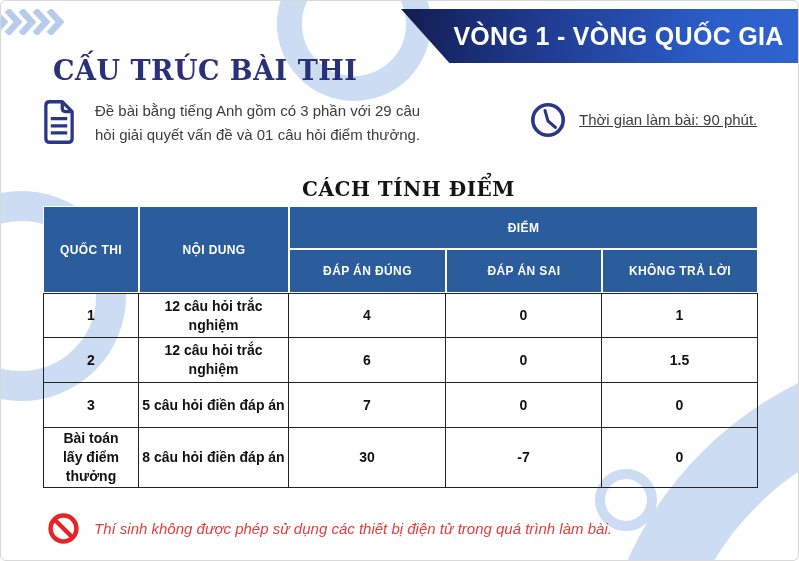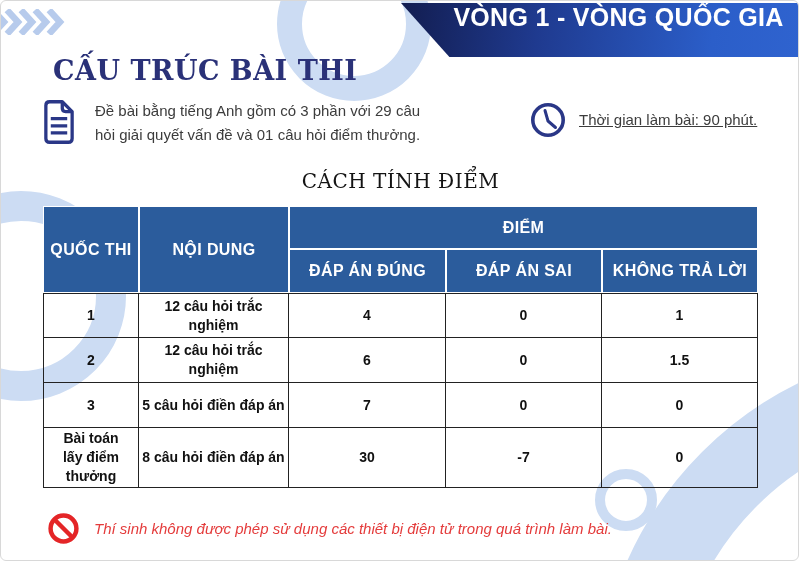--- a/index.html
+++ b/index.html
@@ -11,55 +11,55 @@
   
   .ring{position:absolute;border-radius:50%;border-style:solid;border-color:#ccdcf3;z-index:0;}
   .ring-top{left:276px;top:-54px;width:104px;height:104px;border-width:25px;}
   .ring-left{left:-85px;top:190px;width:150px;height:150px;border-width:30px;}
   .ring-small{left:594px;top:468px;width:42px;height:42px;border-width:10px;}
   .ring-big{left:595px;top:345px;width:570px;height:570px;border-width:77px;}
   
   .chevrons{position:absolute;left:-10px;top:8px;z-index:1;}
   
   .banner{
-    position:absolute;left:396px;top:2px;width:403px;height:54px;z-index:2;
+    position:absolute;left:396px;top:8px;width:403px;height:54px;z-index:2;
     background:linear-gradient(97deg,#121c4e 0%,#1f3a8f 35%,#2b5ec9 78%,#2f63cf 100%);
     clip-path:polygon(1% 0,100% 0,100% 100%,13% 100%);
-    display:flex;align-items:flex-start;justify-content:center;
+    display:flex;align-items:center;justify-content:center;
   }
   .banner span{
     color:#fff;font-weight:bold;font-size:25px;letter-spacing:.3px;
     padding-left:40px;white-space:nowrap;
   }
   
   .page-title{
     position:absolute;left:40px;top:42px;margin:12px;z-index:1;
     font-family:"DejaVu Serif",serif;font-weight:bold;font-size:27px;
     color:#2a3178;letter-spacing:.5px;
   }
   .table-title{
-    position:absolute;left:42px;top:168px;width:715px;margin:0;text-align:center;z-index:1;
-    font-family:"DejaVu Serif",serif;font-weight:normal;font-size:20px;color:#141414;
+    position:absolute;left:42px;top:168px;width:715px;margin:8px;text-align:center;z-index:1;
+    font-family:"DejaVu Serif",serif;font-weight:bold;font-size:20px;color:#141414;
     letter-spacing:.5px;
   }
   
   .info{position:absolute;z-index:1;display:flex;align-items:flex-start;}
   .info-left{left:38px;top:98px;width:410px;}
   .info-right{left:528px;top:100px;width:240px;align-items:center;}
   .info p{margin:0;font-size:15px;line-height:24px;color:#3c3c3c;}
   .info-left p{margin-left:16px;width:345px;}
   .info-right p{margin-left:12px;white-space:nowrap;text-decoration:underline;}
   
   .score-table{
     position:absolute;left:42px;top:205px;width:715px;z-index:1;
     border-collapse:separate;border-spacing:0;table-layout:fixed;
   }
   .score-table th{
     background:#2b5c9c;color:#fff;border:1.5px solid #fff;
-    font-size:16px;font-weight:bold;letter-spacing:.4px;text-align:center;vertical-align:middle;
+    font-size:12px;font-weight:bold;letter-spacing:.4px;text-align:center;vertical-align:middle;
   }
   .score-table .th-group{height:39px;}
   .score-table .th-sub{height:40px;}
   .score-table td{
     background:transparent;color:#111;font-size:14px;font-weight:bold;text-align:center;
     vertical-align:middle;border-right:1px solid #222;border-bottom:1px solid #222;
     white-space:pre-line;line-height:1.35;
   }
   .score-table td:first-child{border-left:1px solid #222;}
   .score-table tbody tr:first-child td{border-top:1px solid #222;}

